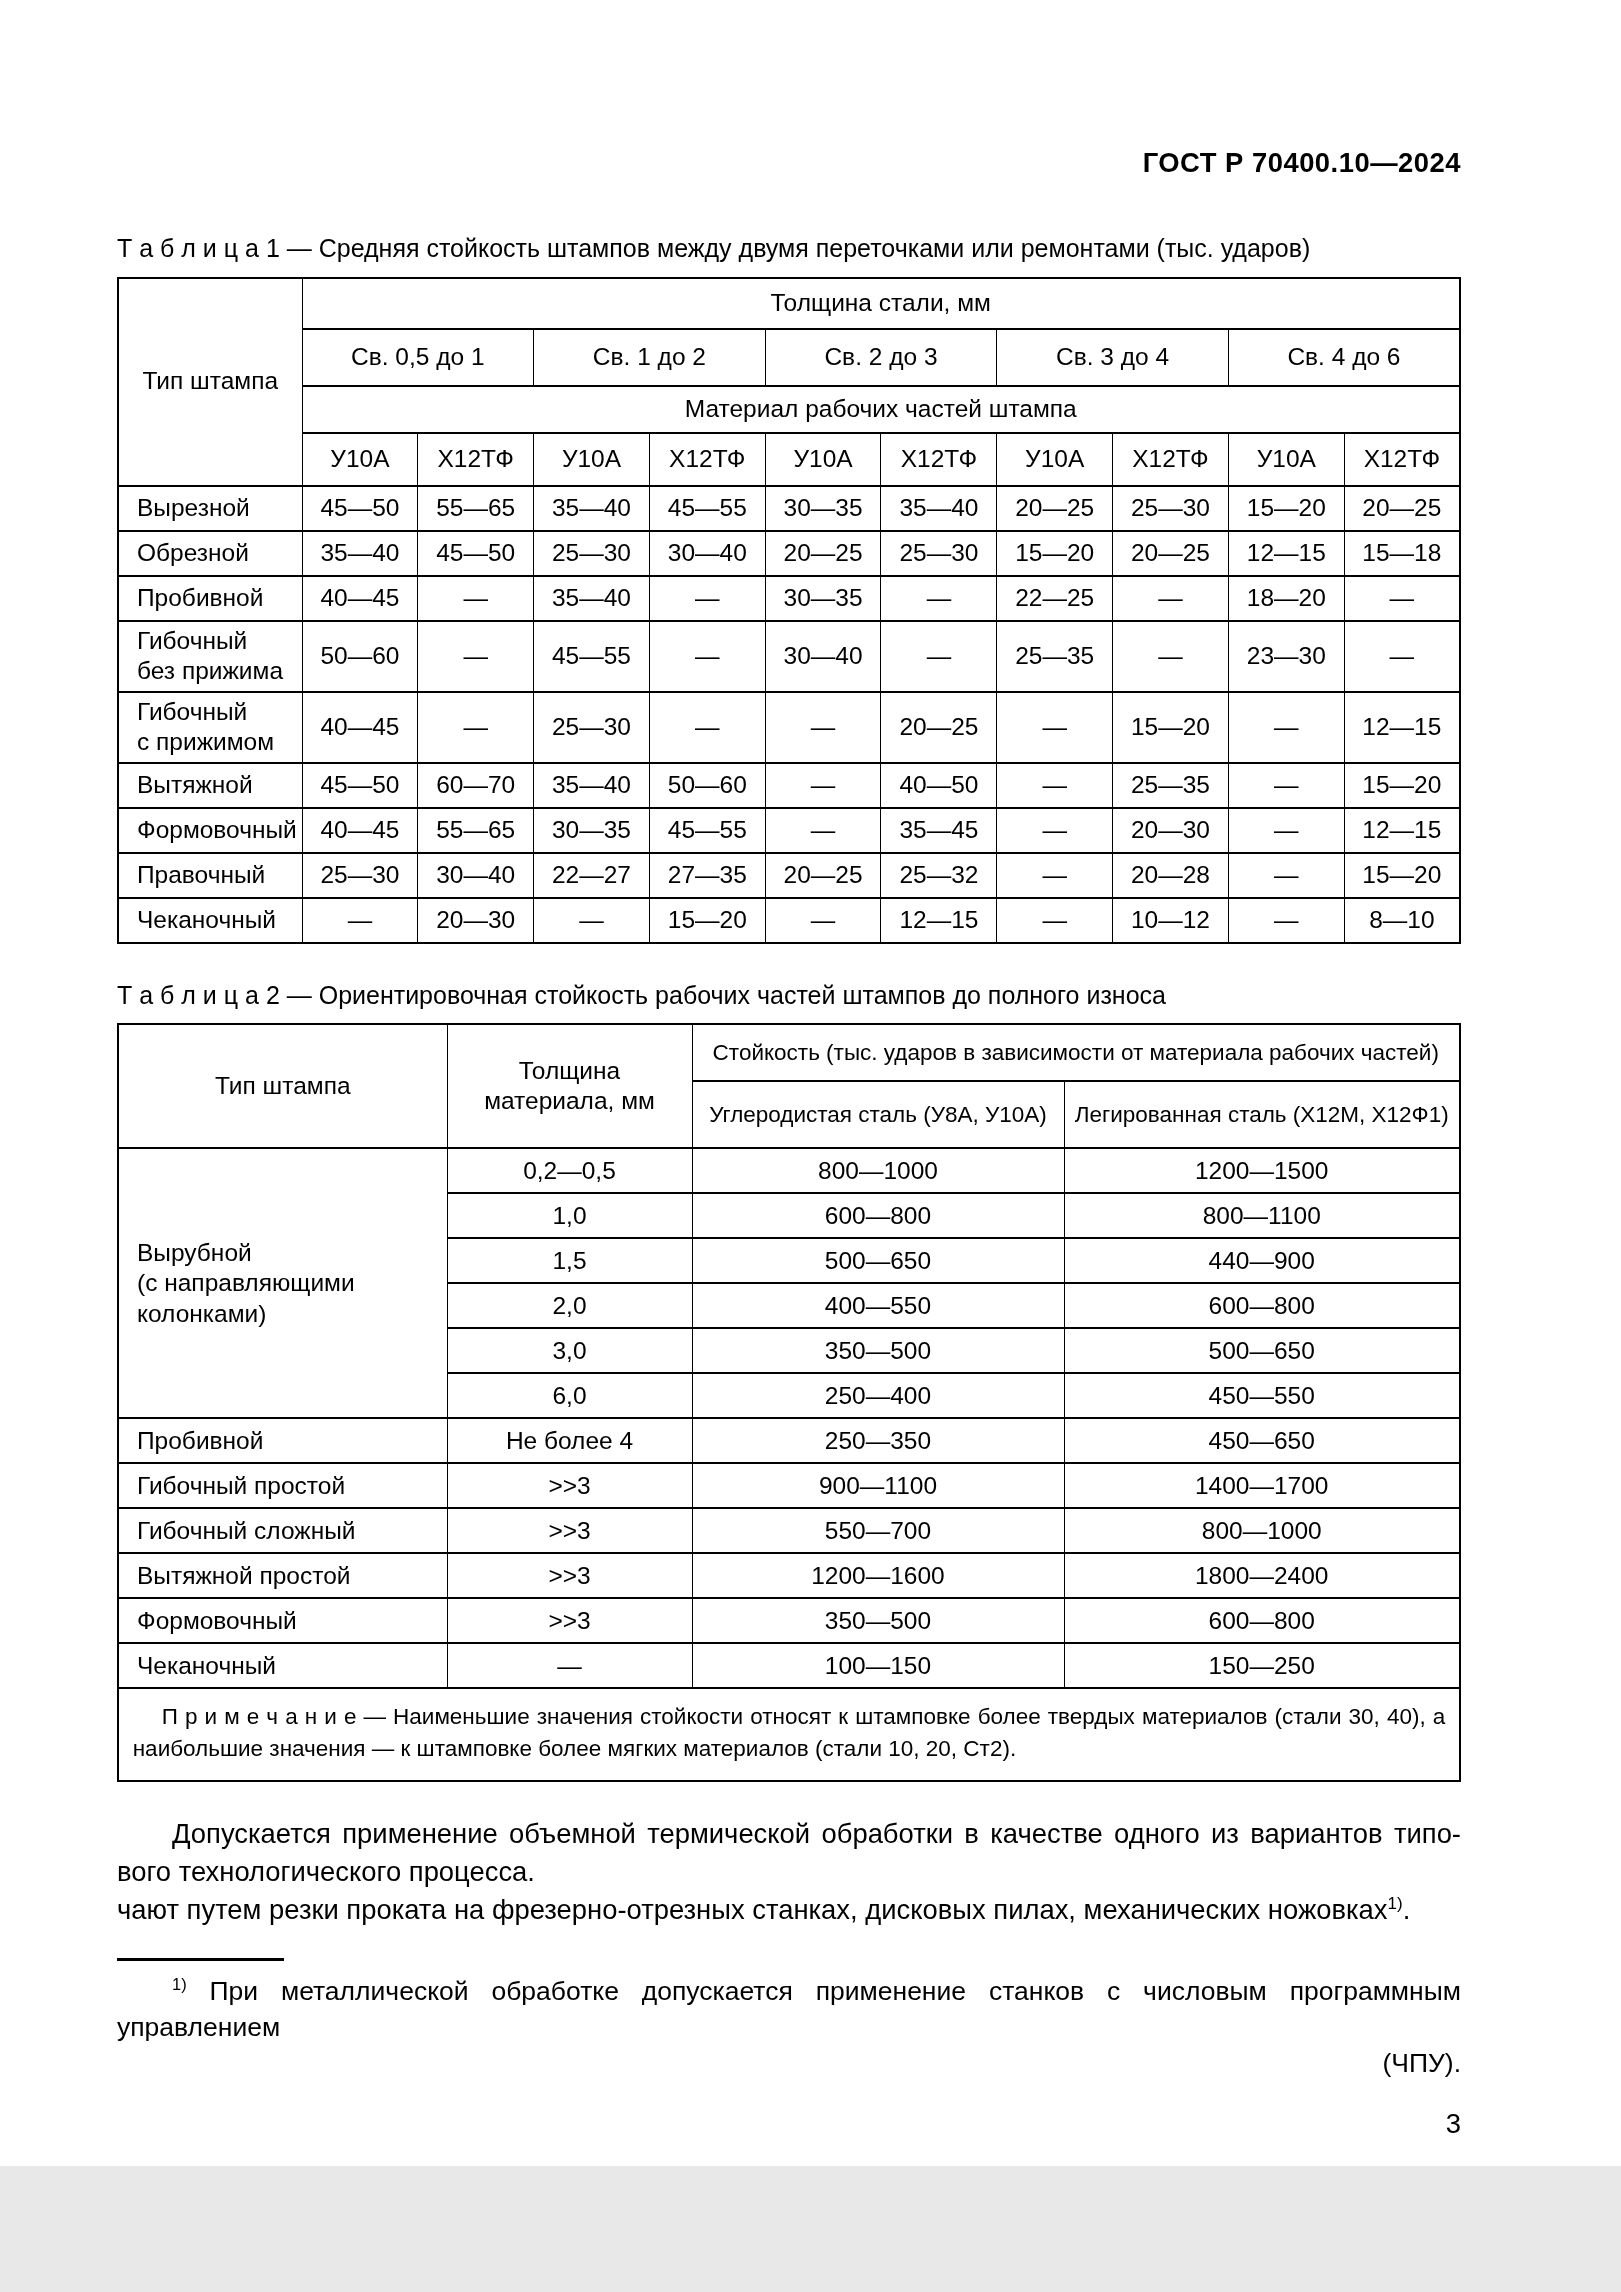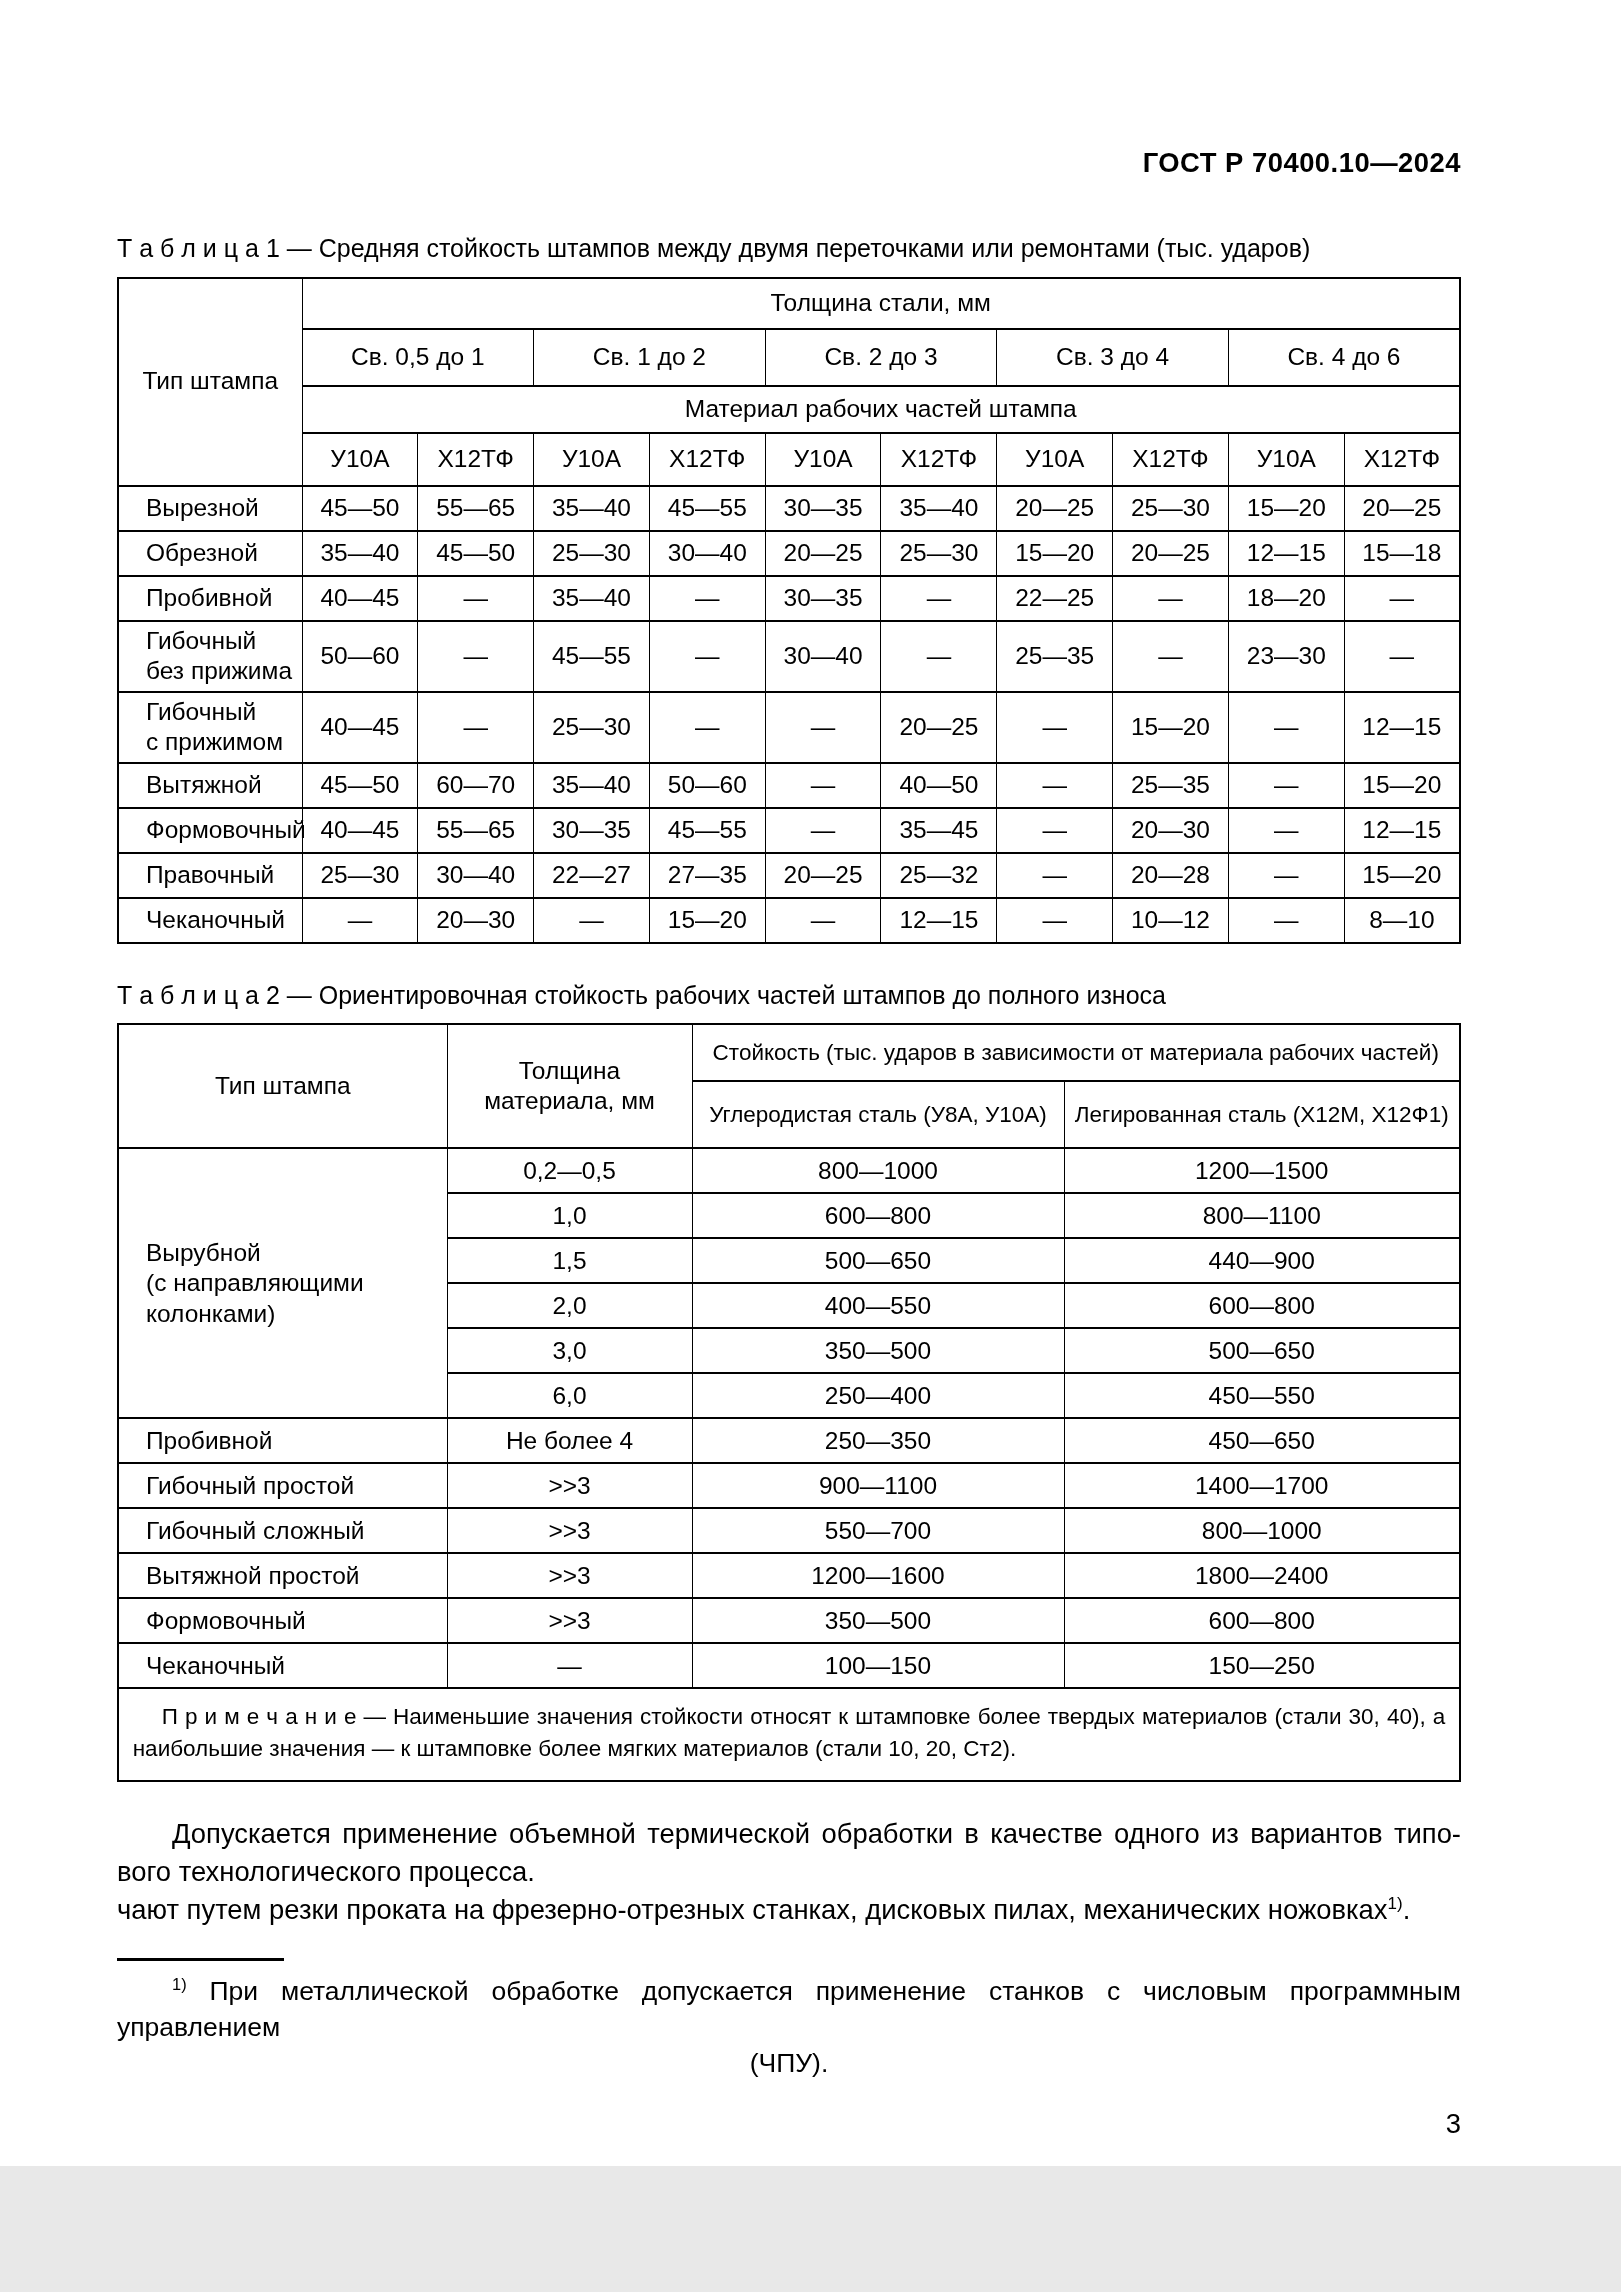--- a/index.html
+++ b/index.html
@@ -25,39 +25,39 @@
   .t2 { margin-top:13.7px; }
   .t1 thead tr.h1 { height:51px; }
   .t1 thead tr.h2 { height:57px; }
   .t1 thead tr.h3 { height:47px; }
   .t1 thead tr.h4 { height:53px; }
   .t1 tbody tr { height:45px; }
   .t2 thead tr.h1 { height:57px; }
   .t2 thead tr.h2 { height:67px; }
   .t2 tbody tr { height:45px; }
 
-  .type-cell { text-align:left; padding-left:27px; white-space:pre-line; }
+  .type-cell { text-align:left; padding-left:18px; white-space:pre-line; }
   .pre { white-space:pre-line; }
   .small-h { font-size:22.5px;border-radius:7px; }
 
   .note-cell {
     text-align:justify; font-size:22.5px; line-height:1.4;
     padding:11.8px 13.7px 15.7px 13.7px; text-indent:29px;
   }
 
   .para-block { margin-top:33px; font-size:27.4px; line-height:38px; }
   .pline { text-align:justify; text-align-last:justify; }
   .pline.first { text-indent:55px; }
   .pline.last { text-align-last:left; }
   sup.fn { font-size:0.62em; vertical-align:super; line-height:0; }
 
   .fn-rule { margin-top:29px; width:167px; border-top:3.9px solid #000; height:0; }
   .footnote { margin-top:11.8px; font-size:26.5px; line-height:36px; }
   .footnote .fn-line1 { text-align:justify; text-align-last:justify; text-indent:55px; }
-  .footnote .fn-line2 { text-align:center; }
+  .footnote .fn-line2 { text-align:right; }
 
   .page-number { margin-top:27.4px; text-align:right; font-size:27.4px; }
 </style>
 </head>
 <body>
 
 <div class="page">
   <div class="content">
 
     <div class="doc-header">ГОСТ Р 70400.10—2024</div>

